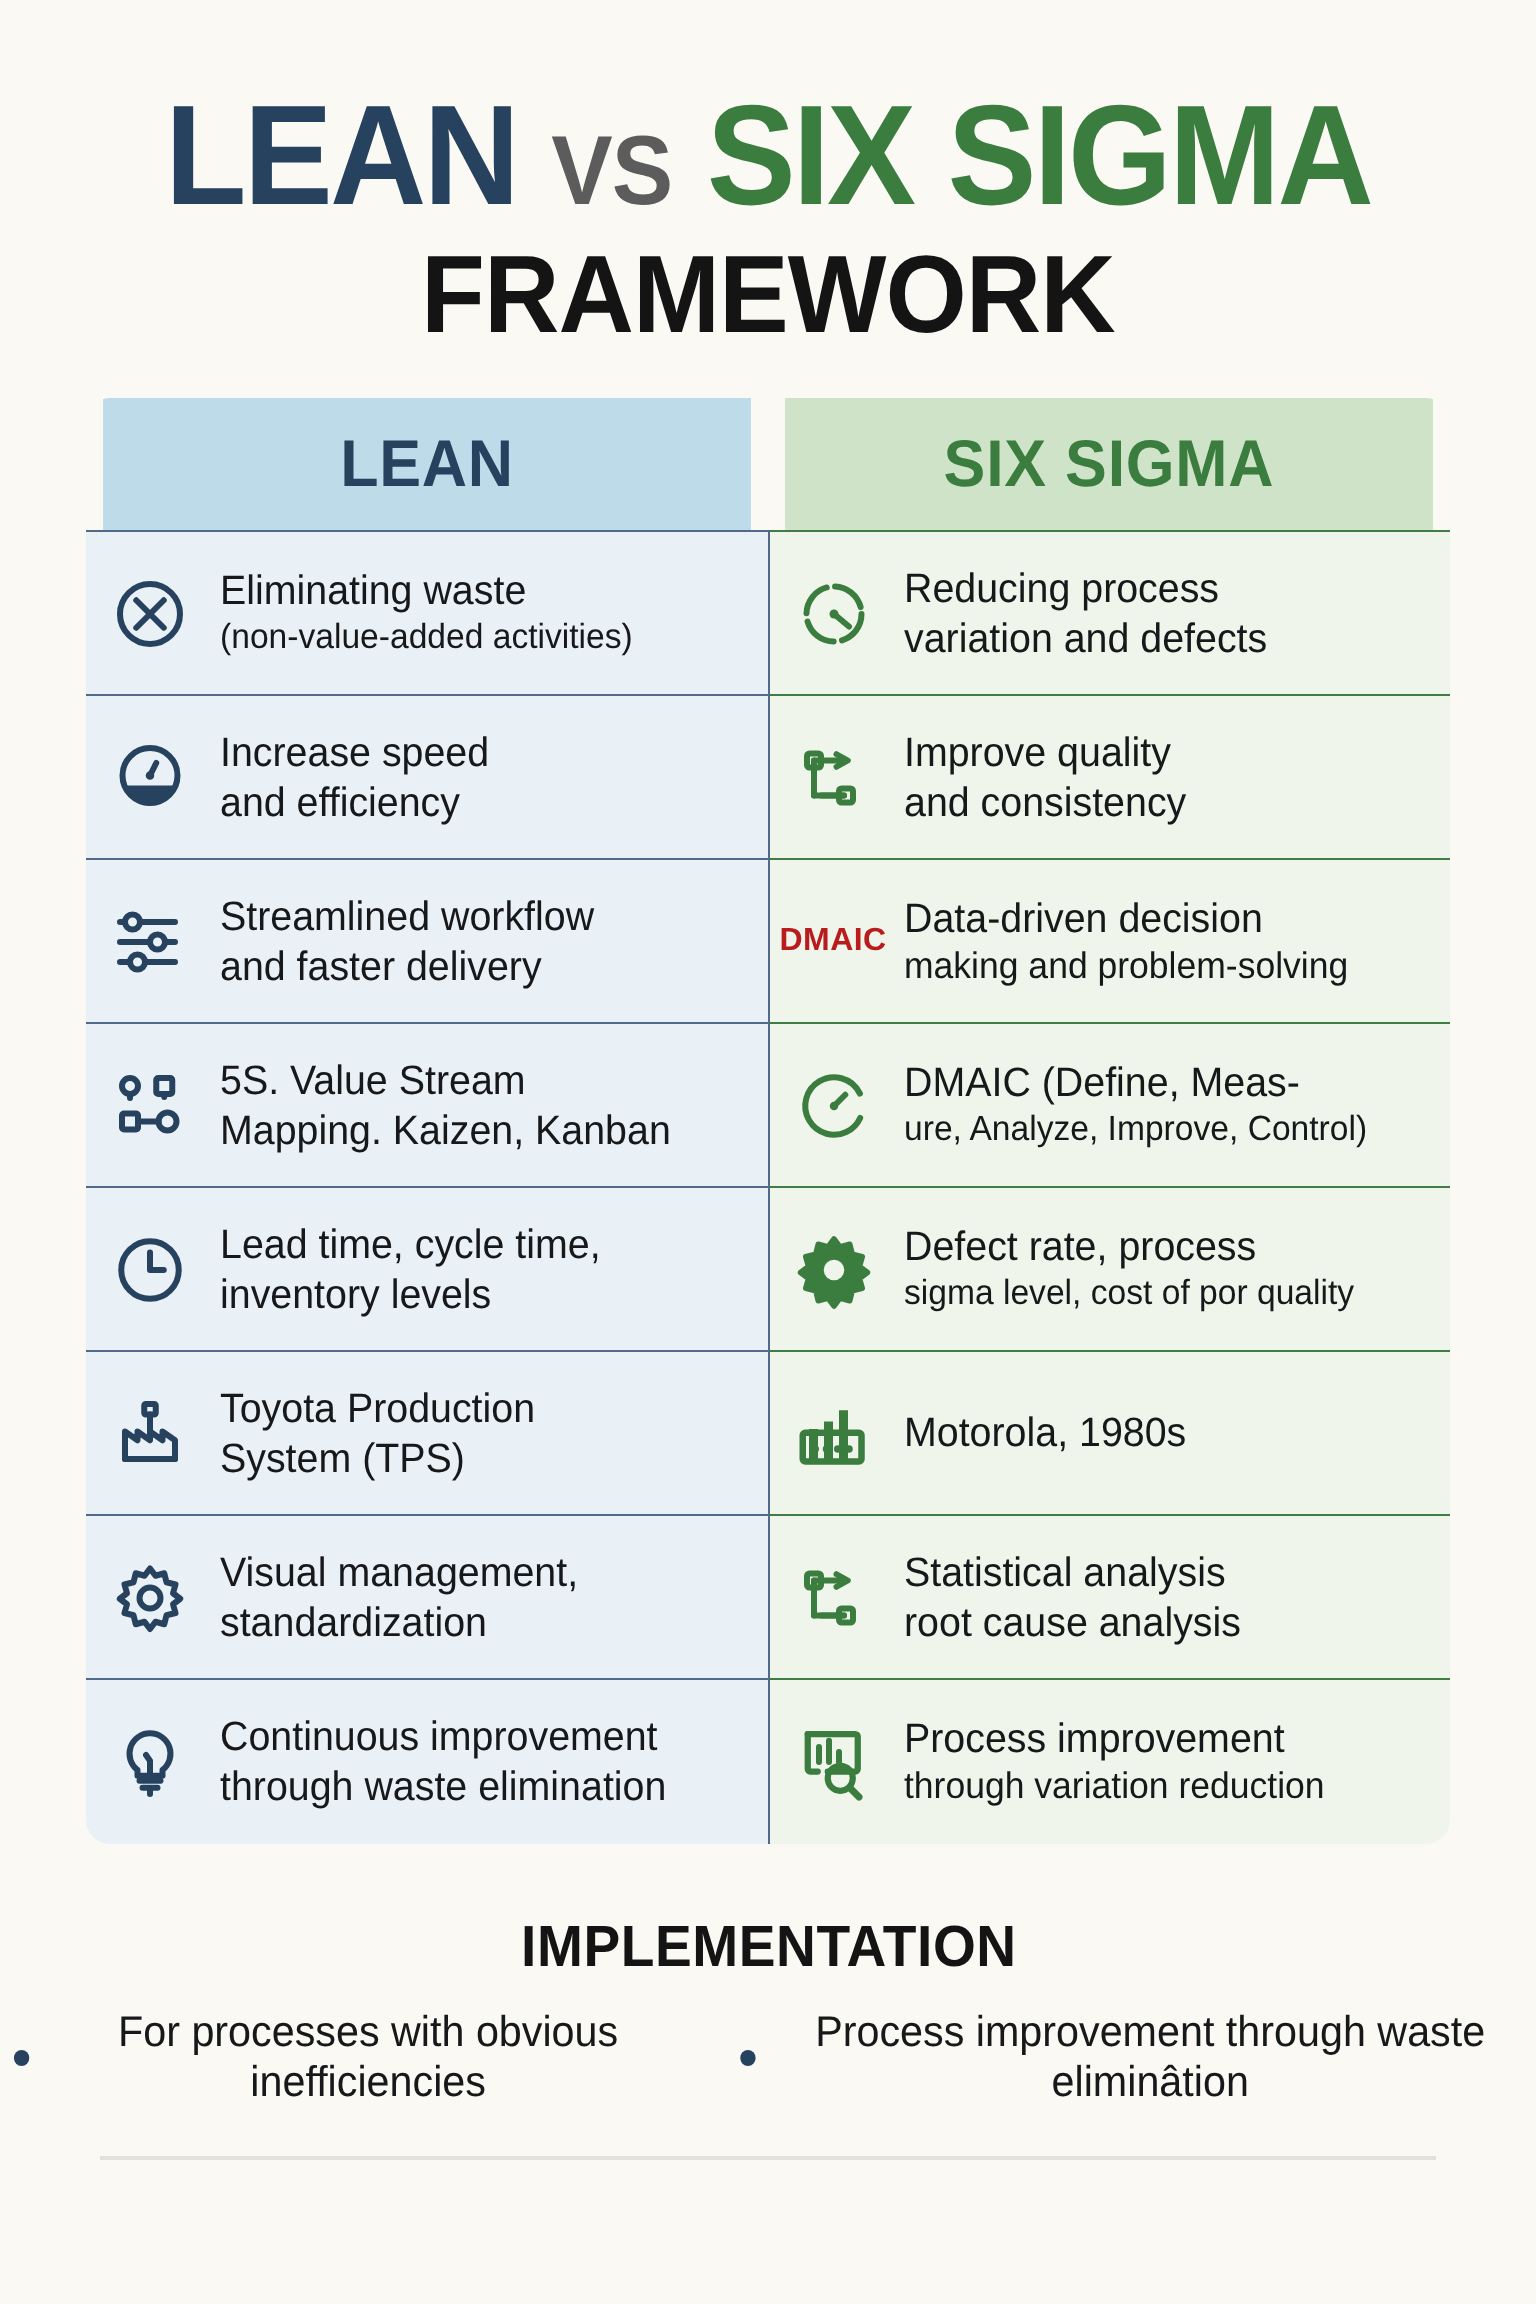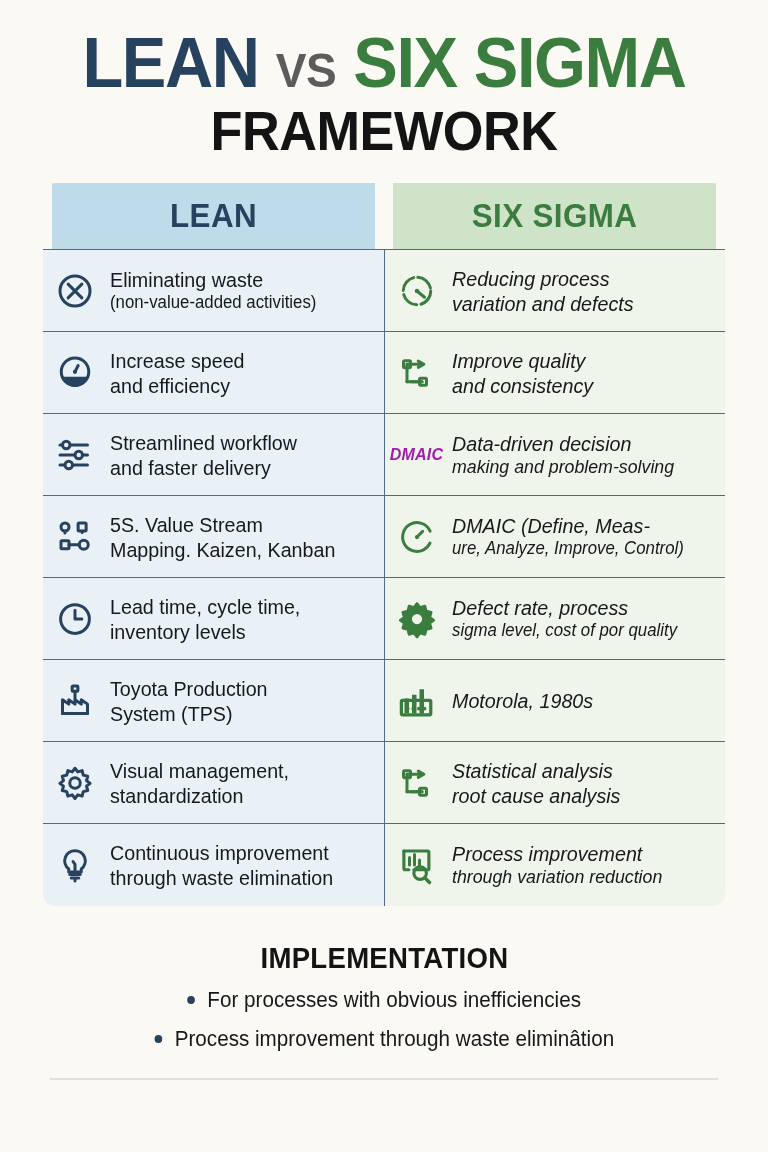--- a/index.html
+++ b/index.html
@@ -15,21 +15,21 @@
   .page {
     position: relative;
     width: 768px;
     height: 1152px;
     background: #faf9f4;
     padding: 0;
   }
 
   
   .title-block {
-    padding-top: 28px;
+    padding-top: 44px;
     text-align: center;
   }
 
   .title-main {
     font-size: 71px;
     font-weight: 700;
     letter-spacing: -1.5px;
     line-height: 0.98;
     white-space: nowrap;
     transform: scaleX(0.94);
@@ -81,21 +81,20 @@
     height: 82px;
   }
   td.cell-lean {
     background: #e9f1f7;
     border-top: 1.5px solid #53698a;
     border-right: 1.5px solid #53698a;
   }
   td.cell-six {
     background: #eff5ea;
     border-top: 1.5px solid #3f7d45;
-    font-style: italic;
   }
 
   .cell-inner {
     display: flex;
     align-items: center;
     gap: 13px;
   }
 
   .ico {
     flex: 0 0 44px;
@@ -103,21 +102,21 @@
     height: 44px;
     display: flex;
     align-items: center;
     justify-content: center;
   }
   .ico svg { display: block; }
   .ico-text {
     font-size: 16px;
     font-weight: 600;
     letter-spacing: 0.2px;
-    color: #a21caf;
+    color: #b91c1c;
   }
 
   .cell-text {
     flex: 1 1 auto;
     font-size: 20.5px;
     line-height: 1.22;
     color: #16181a;
     transform: scaleX(0.96);
     transform-origin: left center;
   }
@@ -134,21 +133,20 @@
     font-size: 29px;
     font-weight: 700;
     color: #141414;
     letter-spacing: 0.3px;
     transform: scaleX(0.95);
     display: inline-block;
   }
   .impl-list {
     margin-top: 13px;
     display: flex;
-    flex-direction: column;
     align-items: center;
     gap: 14px;
   }
   .impl-item {
     display: flex;
     align-items: center;
     gap: 13px;
     font-size: 21.5px;
     color: #16181a;
     transform: scaleX(0.96);

